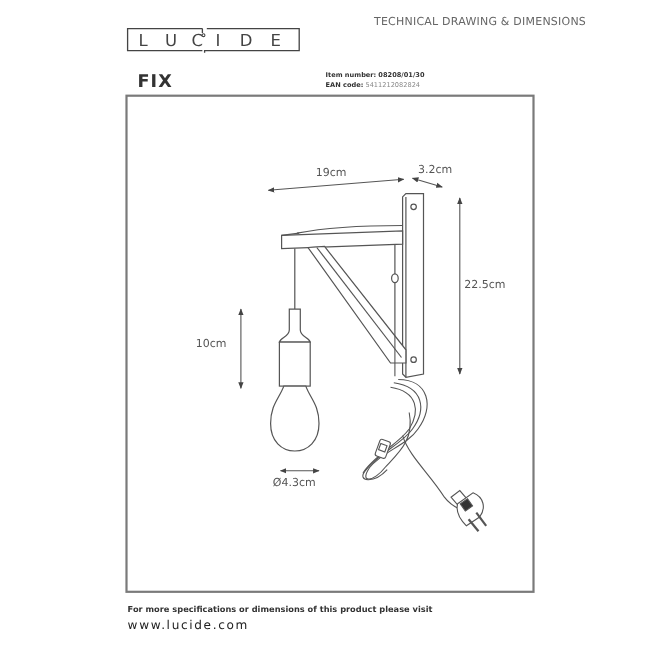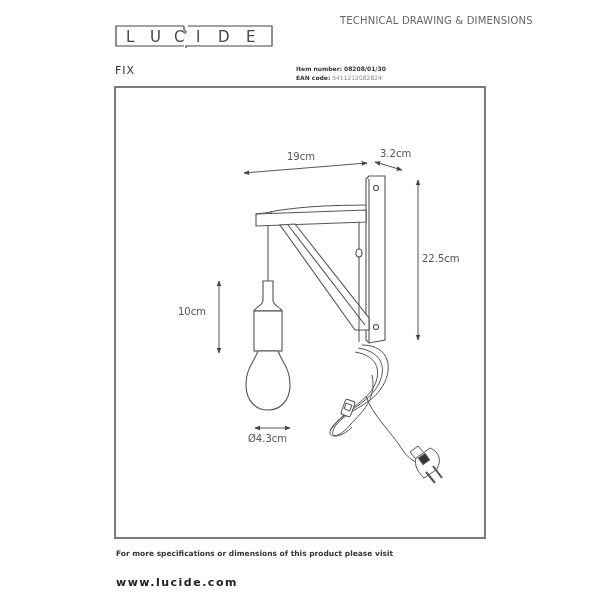--- a/index.html
+++ b/index.html
@@ -1,28 +1,28 @@
 <!DOCTYPE html>
 <html><head>
   <meta charset="utf-8">
   <style>
     html, body { margin: 0; padding: 0; background: #ffffff; }
     body { width: 600px; height: 600px; position: relative; overflow: hidden; font-family: "DejaVu Sans", sans-serif; color: #222; }
     .logo { position: absolute; left: 114px; top: 24px; width: 160px; height: 24px; }
     .logo svg { display: block; }
     .doc-header { position: absolute; left: 340px; top: 15px; font-size: 10px; color: #666; letter-spacing: 0.2px; }
-    .product-name { position: absolute; left: 115px; top: 64px; font-size: 11px; font-weight: normal; letter-spacing: 1px; color: #333; }
+    .product-name { position: absolute; left: 125px; top: 64px; font-size: 16px; font-weight: bold; letter-spacing: 1px; color: #333; }
     .meta { position: absolute; left: 296px; top: 64px; font-size: 6px; line-height: 9px; color: #333; }
     .meta b { font-weight: bold; }
     .meta .val { color: #888; }
     .frame { position: absolute; left: 114px; top: 86px; width: 372px; height: 453px; border: 2px solid #7a7a7a; box-sizing: border-box; }
     .drawing { position: absolute; left: 0; top: 0; width: 600px; height: 600px; }
     .dim-label { font-family: "DejaVu Sans", sans-serif; font-size: 10px; fill: #555; }
     .footer-1 { position: absolute; left: 116px; top: 549px; font-size: 7.5px; font-weight: bold; color: #333; text-align: center; }
-    .footer-2 { position: absolute; left: 116px; top: 576px; font-size: 11px; font-weight: bold; color: #222; letter-spacing: 1.5px; }
+    .footer-2 { position: absolute; left: 116px; top: 562px; font-size: 11px; font-weight: normal; color: #222; letter-spacing: 1.5px; }
   </style>
 </head>
 <body>
 
 <div class="logo">
   <svg width="160" height="26" viewBox="0 0 160 26">
     <path d="M70 2 H2 V22 H70" fill="none" stroke="#444" stroke-width="1.2"></path>
     <path d="M72 24 V22 H158 V2 H74" fill="none" stroke="#444" stroke-width="1.2"></path>
     <path d="M70 2 V6" stroke="#444" stroke-width="1.2"></path>
     <circle cx="71" cy="8" r="1.3" fill="none" stroke="#444" stroke-width="1"></circle>

